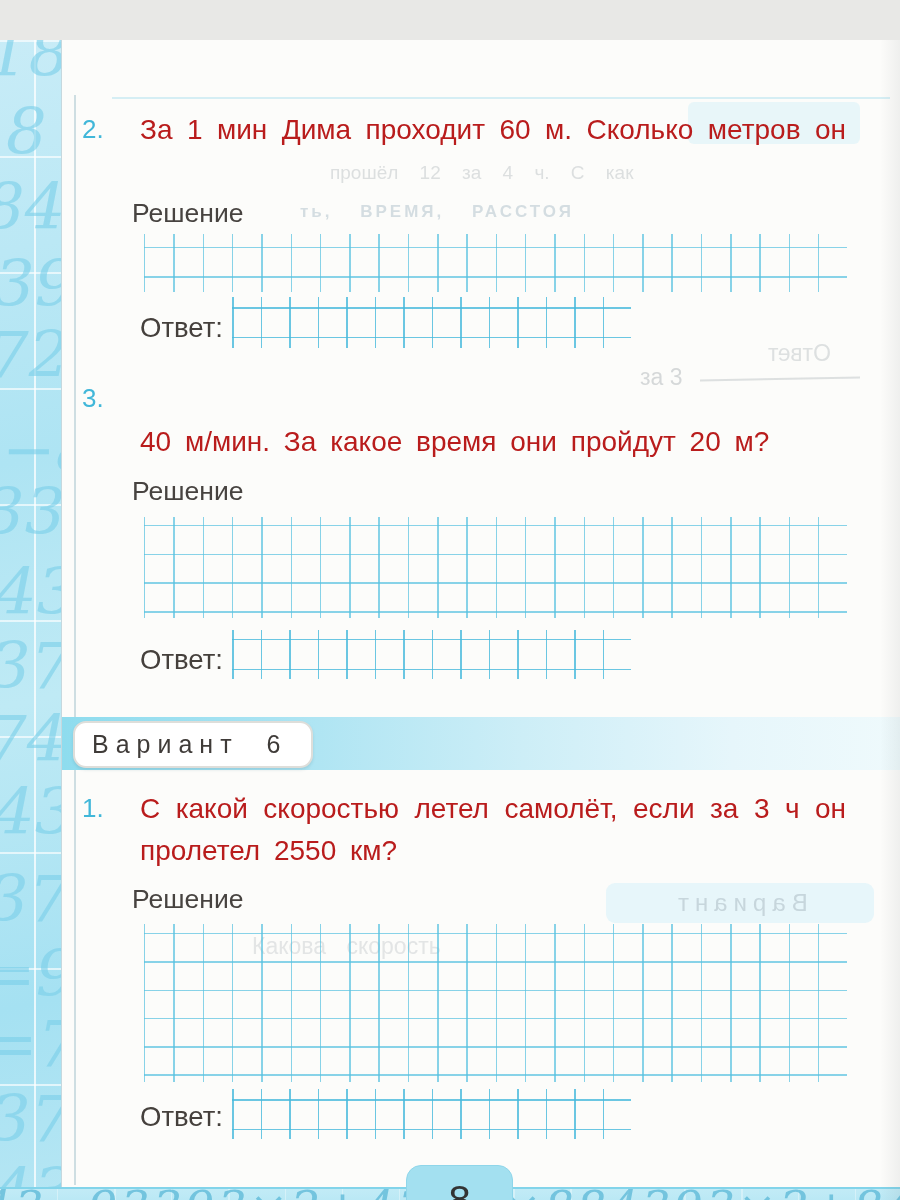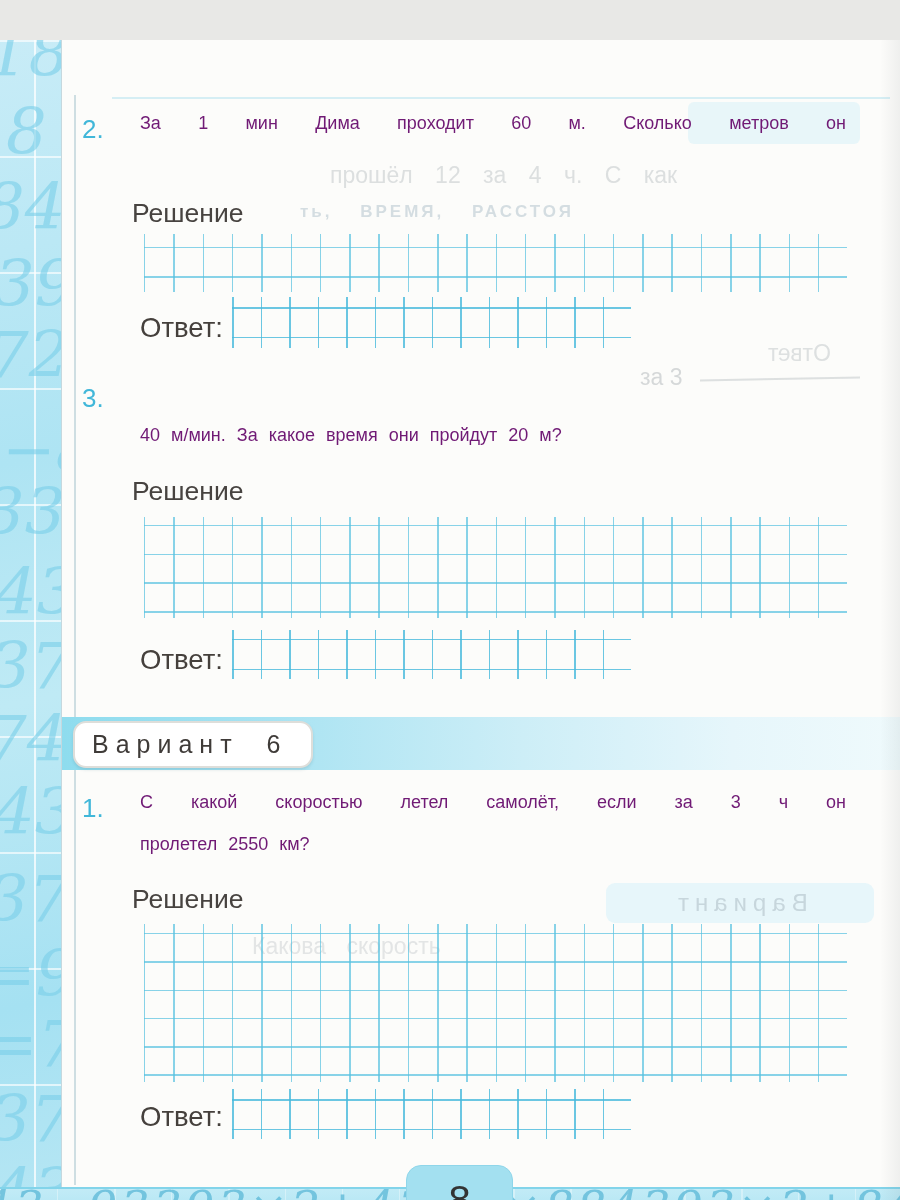--- a/index.html
+++ b/index.html
@@ -46,21 +46,21 @@
     background: rgba(168,196,206,0.55);
   }
 
   
   .pnum {
     position: absolute; left: 82px;
     font-size: 26px; color: #41b7d9;
   }
   .pline {
     position: absolute; left: 140px; width: 706px;
-    font-size: 18px; line-height: 1.3; color: #701a75;
+    font-size: 28px; line-height: 1.3; color: #b91c1c;
     word-spacing: 6px; white-space: nowrap;
   }
   .pline.just {
     white-space: normal;
     text-align: justify; text-align-last: justify;
   }
   .slabel {
     position: absolute; left: 132px;
     font-size: 26.5px; color: #474340;
   }
@@ -93,21 +93,21 @@
     box-shadow: 0 2px 3px rgba(70,120,140,0.18);
     display: flex; align-items: center;
     padding-left: 17px;
   }
   .variant-tab-label {
     font-size: 25px; color: #3f3b38; letter-spacing: 7px; white-space: pre;
   }
 
   
   .bleed { position: absolute; white-space: nowrap; pointer-events: none; }
-  .bf0 { left: 330px; top: 122px; font-size: 23px; color: rgba(145,155,162,0.30); word-spacing: 16px; }
+  .bf0 { left: 330px; top: 122px; font-size: 19px; color: rgba(145,155,162,0.30); word-spacing: 16px; }
   .bf1 { left: 300px; top: 162px; font-size: 17px; font-weight: bold; color: rgba(128,156,175,0.32); letter-spacing: 3px; word-spacing: 20px; }
   .bf2 { left: 640px; top: 324px; font-size: 23px; color: rgba(140,150,156,0.35); }
   .bleed-underline { position: absolute; left: 700px; top: 338px; width: 160px; height: 2px; background: rgba(148,158,164,0.30); transform: rotate(-1deg); }
   .bf3-box {
     position: absolute; left: 606px; top: 843px; width: 268px; height: 40px;
     background: rgba(214,241,249,0.55); border-radius: 9px;
     display: flex; align-items: center; justify-content: center;
   }
   .bf3 { transform: scaleX(-1); font-size: 24px; color: rgba(160,176,184,0.45); letter-spacing: 6px; }
   .bf4 { left: 252px; top: 893px; font-size: 23px; color: rgba(150,160,166,0.25); word-spacing: 14px; }

